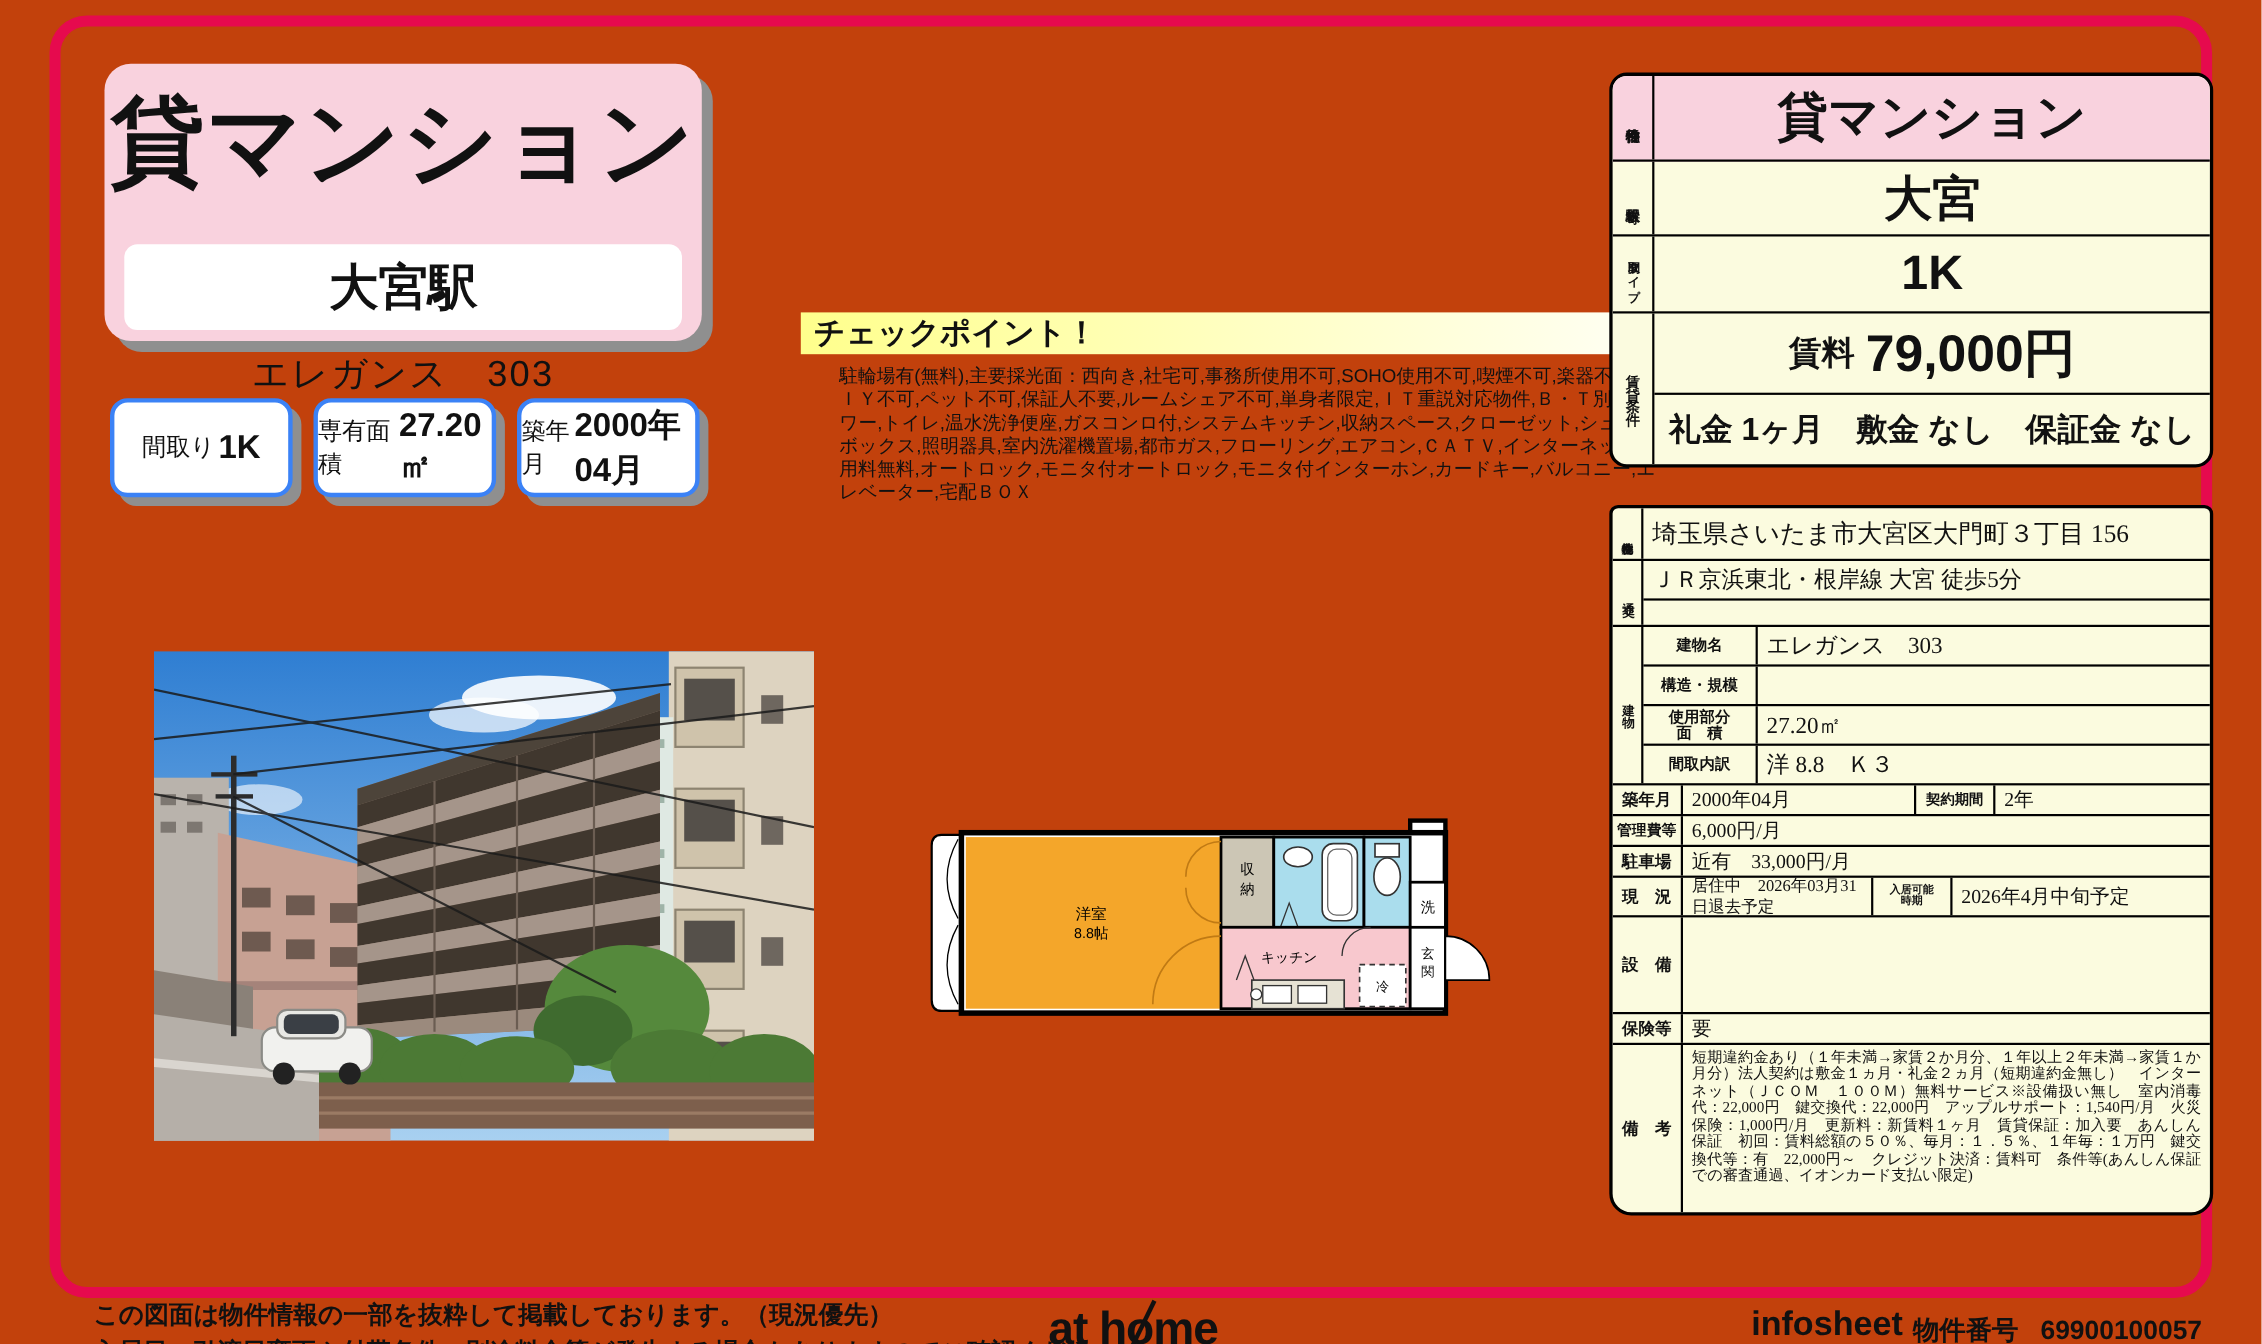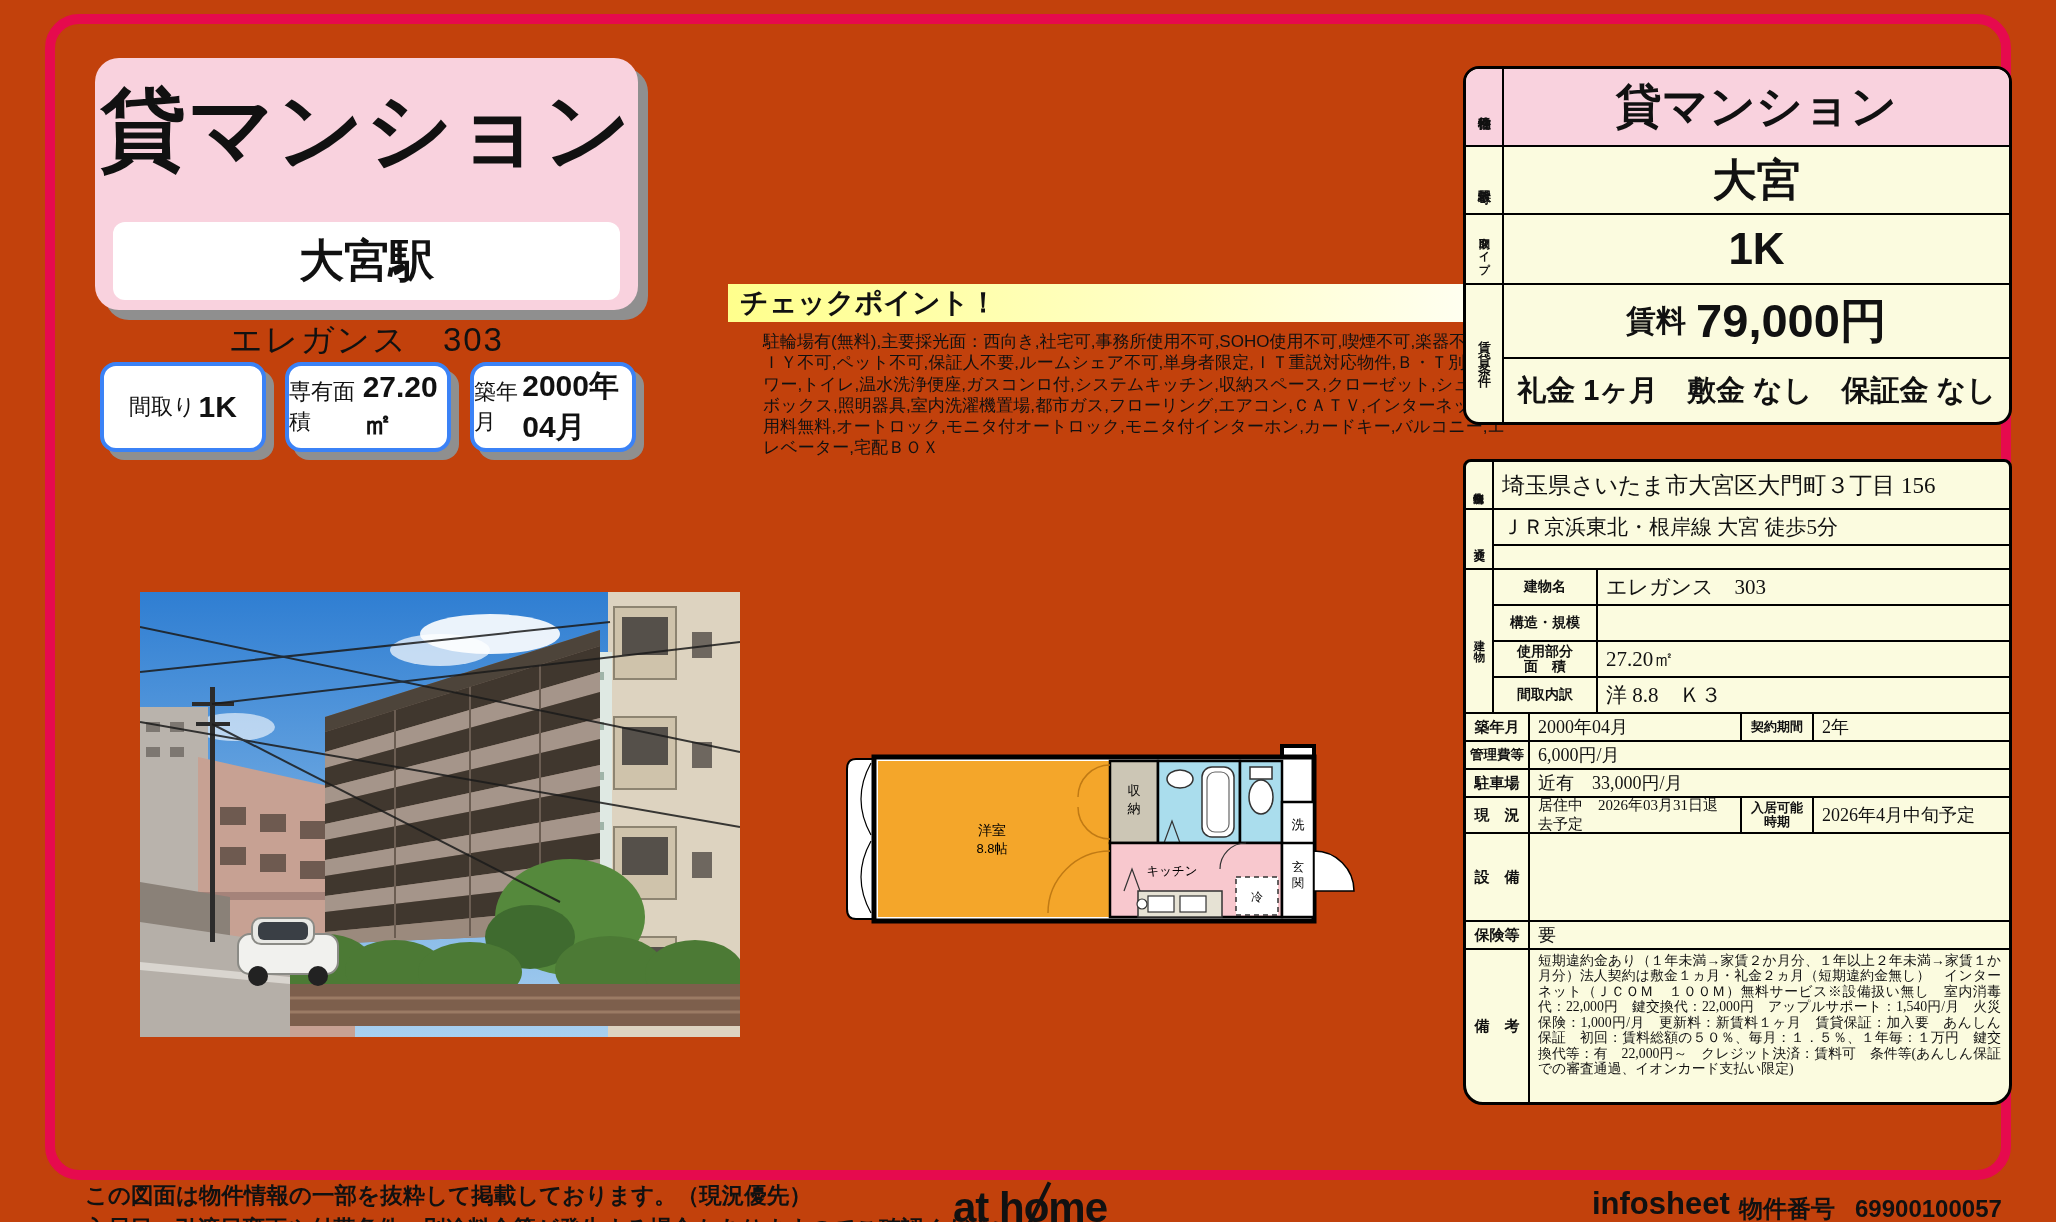--- a/index.html
+++ b/index.html
@@ -339,22 +339,22 @@
     <div class="row bb" style="height:28px;">
       <div class="hlab" style="font-size:13.5px;">管理費等</div>
       <div class="val serif-sm">6,000円/月</div>
     </div>
     <div class="row bb" style="height:28px;">
       <div class="hlab">駐車場</div>
       <div class="val serif-sm">近有　33,000円/月</div>
     </div>
     <div class="row bb" style="height:36px;">
       <div class="hlab">現　況</div>
-      <div class="val" style="flex:none;width:212px;border-right:2px solid #000;font-size:15px;">居住中　2026年03月31日退去予定</div>
-      <div class="hlab" style="width:72px;font-size:13px;flex-direction:column;line-height:1.05;">
+      <div class="val" style="flex:none;width:173px;border-right:2px solid #000;font-size:15px;">居住中　2026年03月31日退去予定</div>
+      <div class="hlab" style="width:72px;font-size:10px;flex-direction:column;line-height:1.05;">
         <span>入居可能</span>
         <span>時期</span>
       </div>
       <div class="val" style="font-size:18px;">2026年4月中旬予定</div>
     </div>
     <div class="row bb" style="height:88px;">
       <div class="hlab">設　備</div>
     </div>
     <div class="row bb" style="height:28px;">
       <div class="hlab">保険等</div>

